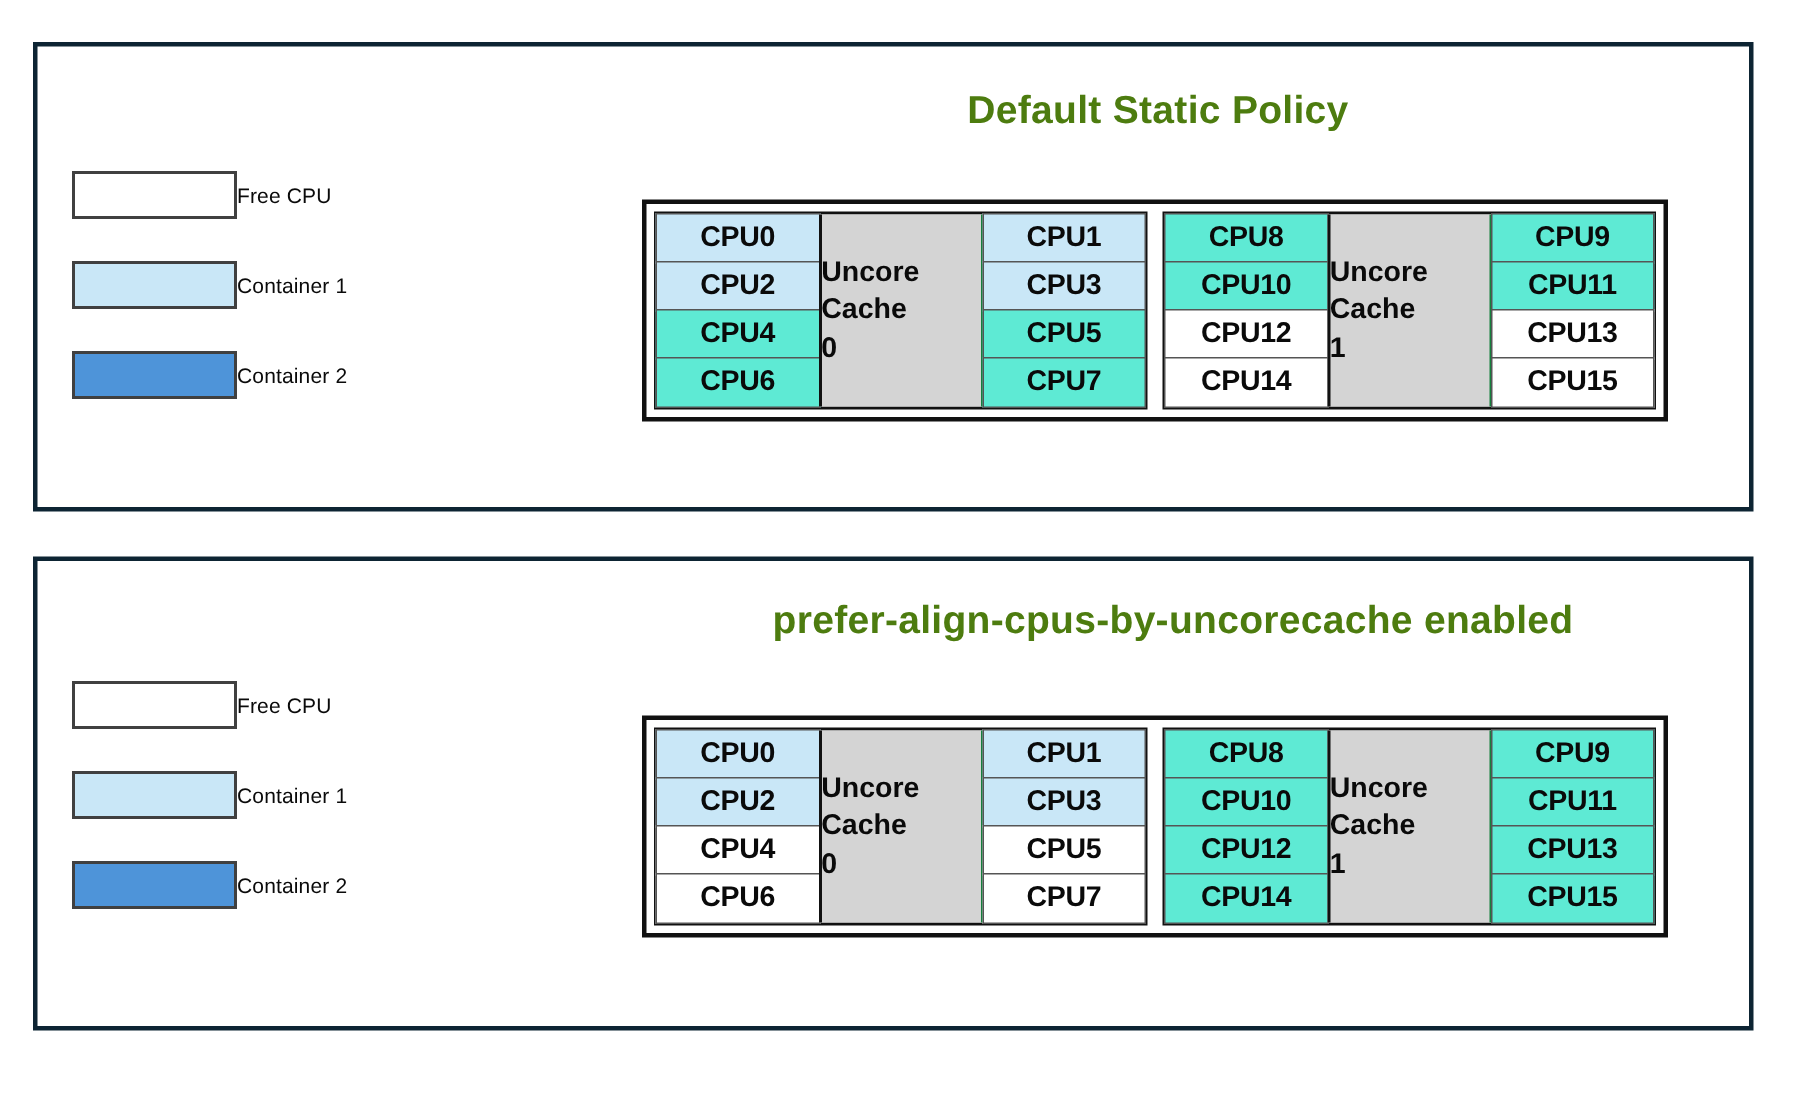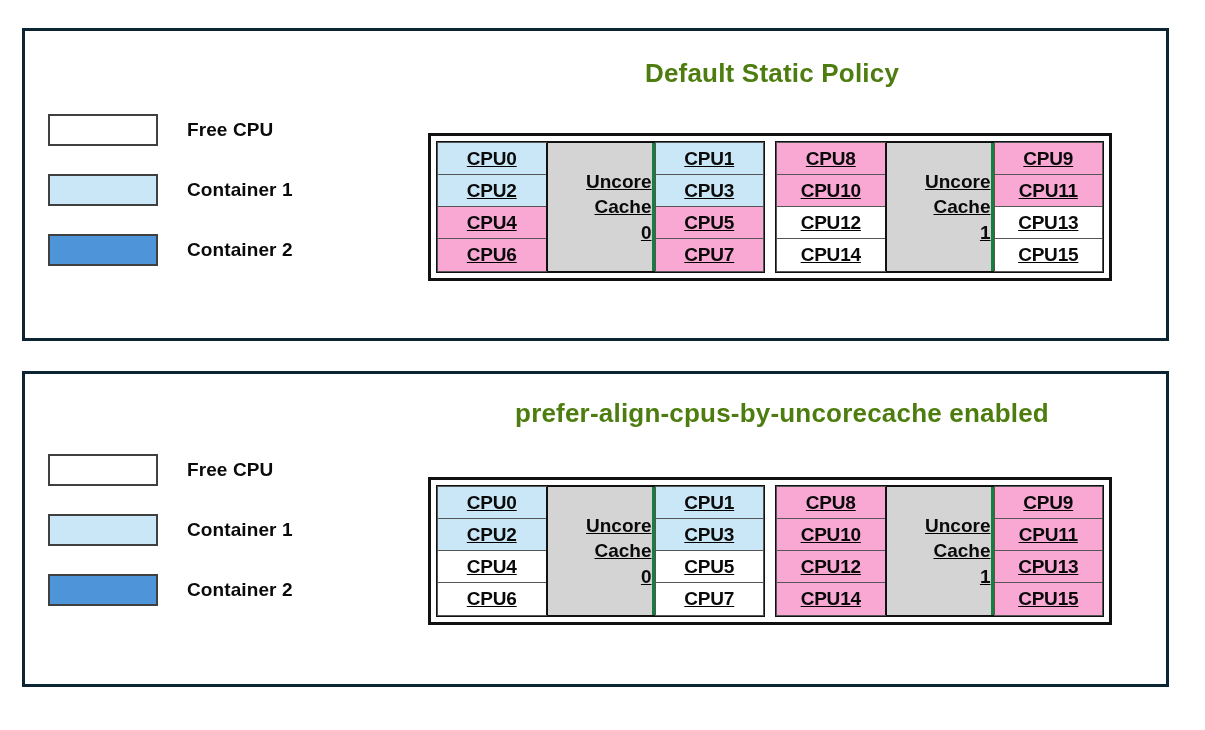--- a/index.html
+++ b/index.html
@@ -26,22 +26,21 @@
   .legend-row{
     display:flex;align-items:center;height:60px;
   }
   .swatch{
     width:110px;height:32px;
     border:2px solid #404040;
     box-sizing:border-box;
     flex:0 0 auto;
   }
   .legend-label{
-    margin-left:29px;
-    font-size:19px;font-weight:bold;color:#0a0a0a;
+    font-size:14px;font-weight:normal;color:#0a0a0a;
     letter-spacing:.1px;
     white-space:nowrap;
   }
 
   
   .panel-title{
     position:absolute;
     font-weight:bold;color:#4d7c0f;
     white-space:nowrap;
     text-align:center;
@@ -51,21 +50,20 @@
 
   
   .grid-frame{
     position:absolute;
     border:3px solid #111111;
     background:#ffffff;
     padding:5px;
     display:flex;
     gap:10px;
     box-sizing:border-box;
-    text-decoration:underline;
   }
   #grid-1{left:428px;top:133px;width:684px;height:148px;}
   #grid-2{left:428px;top:477px;width:684px;height:148px;}
 
   .cache-group{
     display:flex;
     flex:1 1 0;
     border:2px solid #111111;
     box-sizing:border-box;
     background:#ffffff;
@@ -81,30 +79,30 @@
     flex:1 1 0;
     display:flex;align-items:center;justify-content:center;
     border:1px solid #555555;
     margin:-1px;
     box-sizing:border-box;
     font-size:19px;font-weight:bold;color:#0a0a0a;
     letter-spacing:-.2px;
   }
   .cpu-cell.free{background:#ffffff;}
   .cpu-cell.c1{background:#c9e7f7;}
-  .cpu-cell.c2{background:#f9a8d4;}
+  .cpu-cell.c2{background:#5eead4;}
 
   .cache-box{
     flex:0 0 110px;
     background:#d4d4d4;
     border-left:2px solid #111111;
-    border-right:4px solid #15803d;
+    border-right:2px solid #15803d;
     box-sizing:border-box;
     display:flex;flex-direction:column;
-    align-items:flex-end;justify-content:center;
+    align-items:flex-start;justify-content:center;
     font-size:19px;font-weight:bold;color:#0a0a0a;
     line-height:1.32;
     text-align:center;
   }
 </style>
 </head>
 <body>
 
 <div class="panel" id="panel-1"></div>
 

